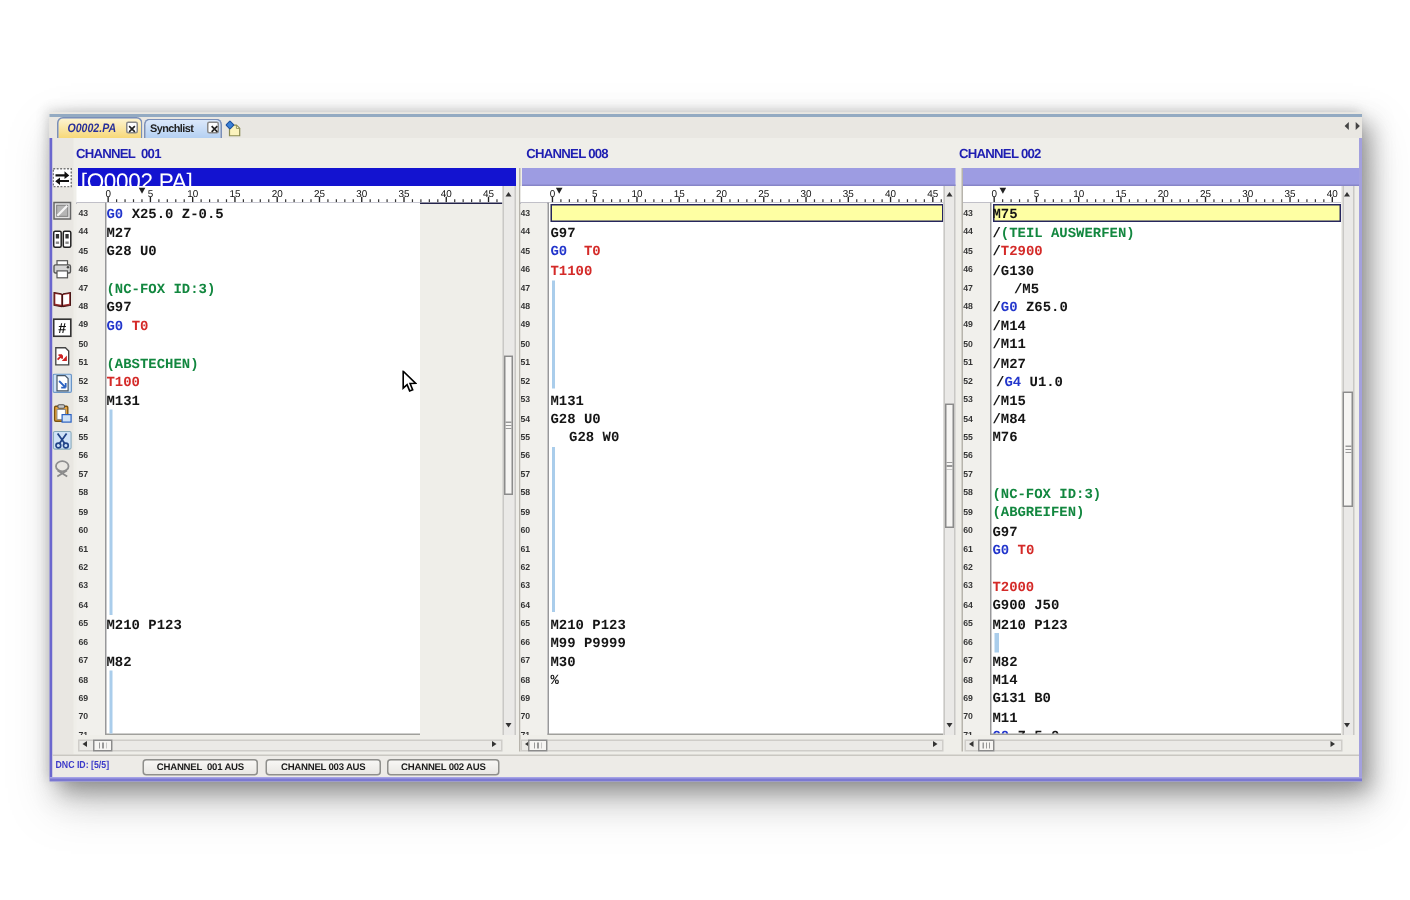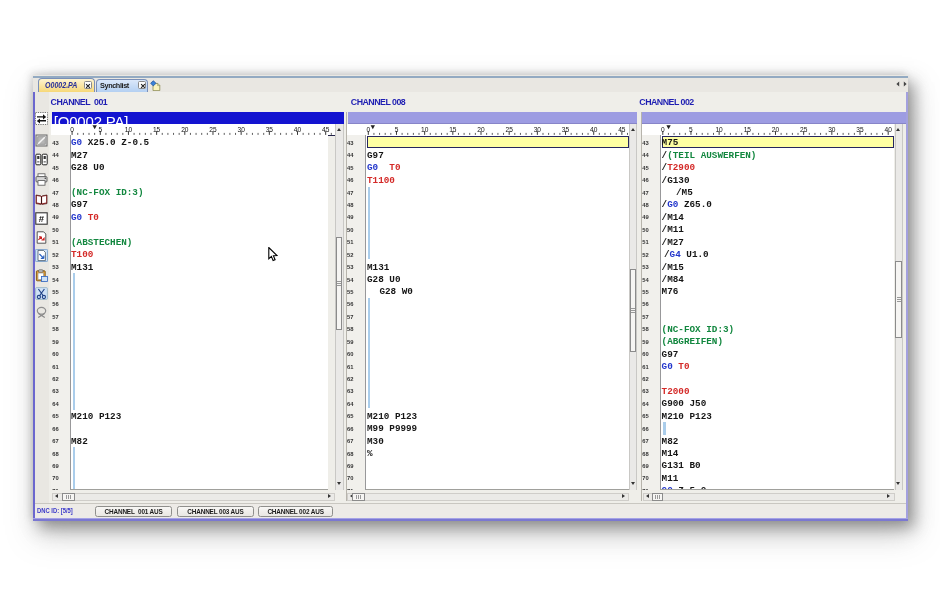--- a/index.html
+++ b/index.html
@@ -329,21 +329,21 @@
 <div class="gn" style="left:0.4px;top:253.15px">63</div>
 <div class="gn" style="left:0.4px;top:265.57px">64</div>
 <div class="gn" style="left:0.4px;top:278.00px">65</div>
 <div class="gn" style="left:0.4px;top:290.43px">66</div>
 <div class="gn" style="left:0.4px;top:302.85px">67</div>
 <div class="gn" style="left:0.4px;top:315.28px">68</div>
 <div class="gn" style="left:0.4px;top:327.70px">69</div>
 <div class="gn" style="left:0.4px;top:340.13px">70</div>
 <div class="gn" style="left:0.4px;top:352.55px">71</div>
 </div>
-<div class="content" style="left:70px;width:258px;border-left:1px solid #98989a">
+<div class="content" style="left:70px;width:210px;border-left:1px solid #98989a">
 <div class="cbar" style="left:1.90px;top:138.00px;height:136.50px"></div>
 <div class="cbar" style="left:1.90px;top:311.90px;height:42.70px"></div>
 <div class="cl" style="left:0.00px;top:2.05px"><span class="b">G0</span> X25.0 Z-0.5</div>
 <div class="cl" style="left:0.00px;top:14.47px">M27</div>
 <div class="cl" style="left:0.00px;top:26.90px">G28 U0</div>
 <div class="cl" style="left:0.00px;top:51.75px"><span class="g">(NC-FOX ID:3)</span></div>
 <div class="cl" style="left:0.00px;top:64.17px">G97</div>
 <div class="cl" style="left:0.00px;top:76.60px"><span class="b">G0</span> <span class="r">T0</span></div>
 <div class="cl" style="left:0.00px;top:101.45px"><span class="g">(ABSTECHEN)</span></div>
 <div class="cl" style="left:0.00px;top:113.88px"><span class="r">T100</span></div>

